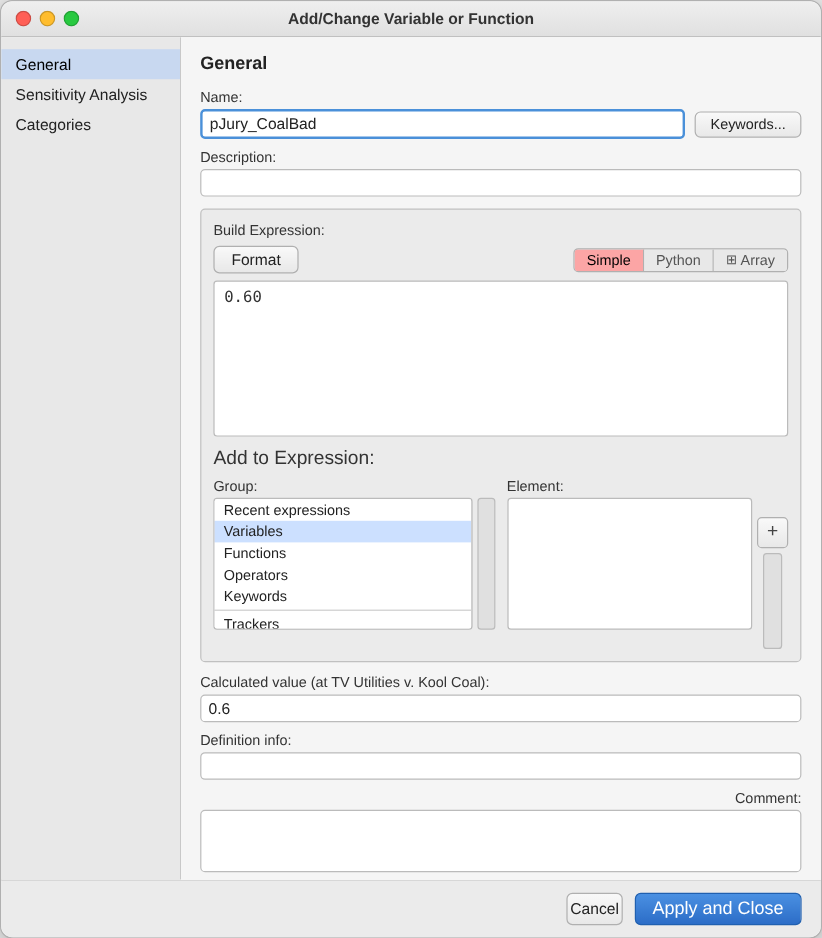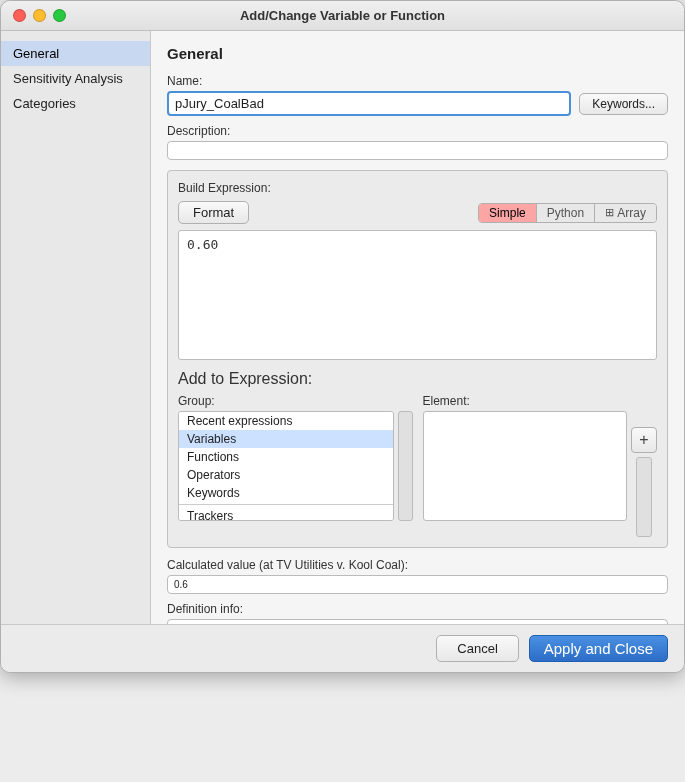--- a/index.html
+++ b/index.html
@@ -6,21 +6,21 @@
     body {
       font-family: -apple-system, BlinkMacSystemFont, "Helvetica Neue", Arial, sans-serif;
       font-size: 13px;
       background: #ececec;
       width: 685px;
       height: 782px;
       overflow: hidden;
     }
     .window {
       width: 685px;
-      height: 673px;
+      height: 782px;
       background: #f5f5f5;
       border-radius: 10px;
       border: 1px solid #b0b0b0;
       display: flex;
       flex-direction: column;
       box-shadow: 0 4px 20px rgba(0,0,0,0.3);
     }
     .title-bar {
       display: flex;
       align-items: center;
@@ -97,21 +97,21 @@
     .field-row {
       display: flex;
       align-items: center;
       gap: 8px;
     }
     .text-input {
       background: #fff;
       border: 1px solid #bbb;
       border-radius: 4px;
       padding: 3px 6px;
-      font-size: 10px;
+      font-size: 13px;
       color: #222;
       width: 100%;
       outline: none;
     }
     .name-input {
       flex: 1;
       background: #fff;
       border: 2px solid #4a90d9;
       border-radius: 4px;
       padding: 3px 6px;
@@ -382,17 +382,17 @@
       <div class="checkbox-row">
 
         <label for="show-defs">Show definitions in tree</label>
       </div>
     </div>
   </div>
 
   <div class="footer-row">
     <div></div>
     <div class="footer-buttons">
-      <button class="btn" style="padding:4px 20px;font-size:13px;">Cancel</button>
+      <button class="btn" style="padding:4px 2px;font-size:13px;">Cancel</button>
       <button class="btn-primary">Apply and Close</button>
     </div>
   </div>
 </div>
 
 </body></html>

